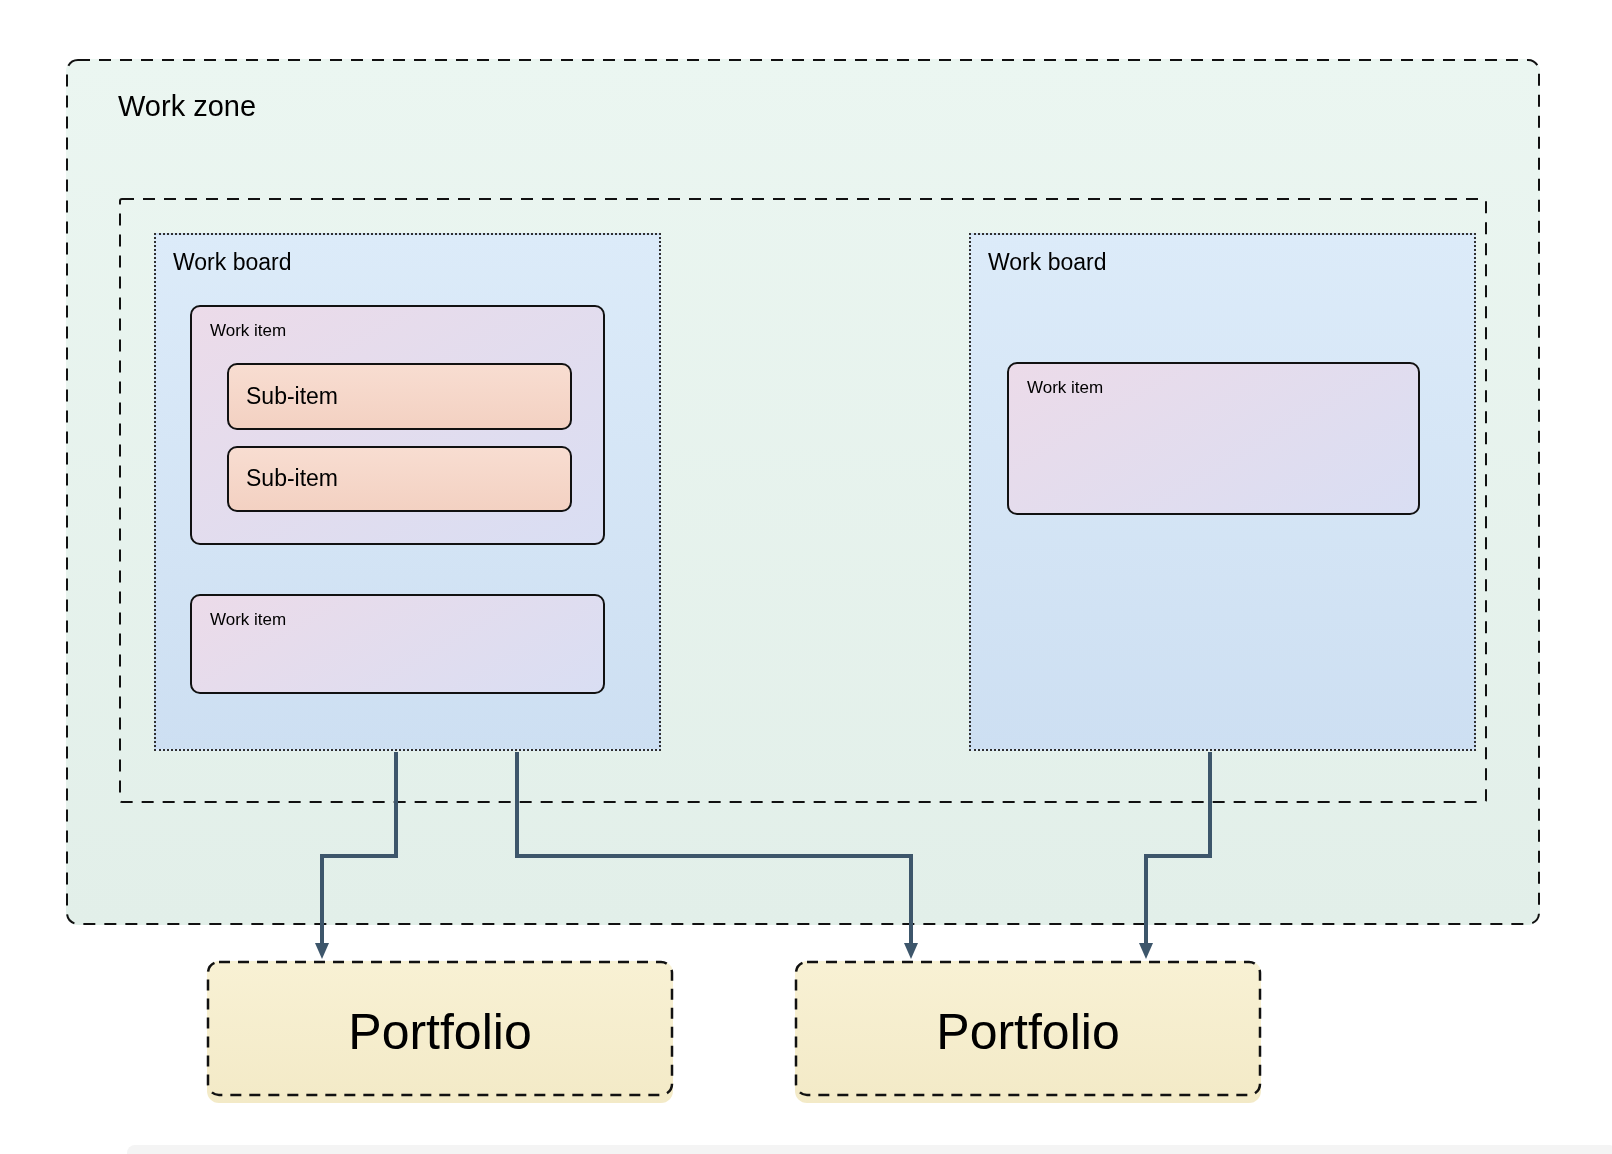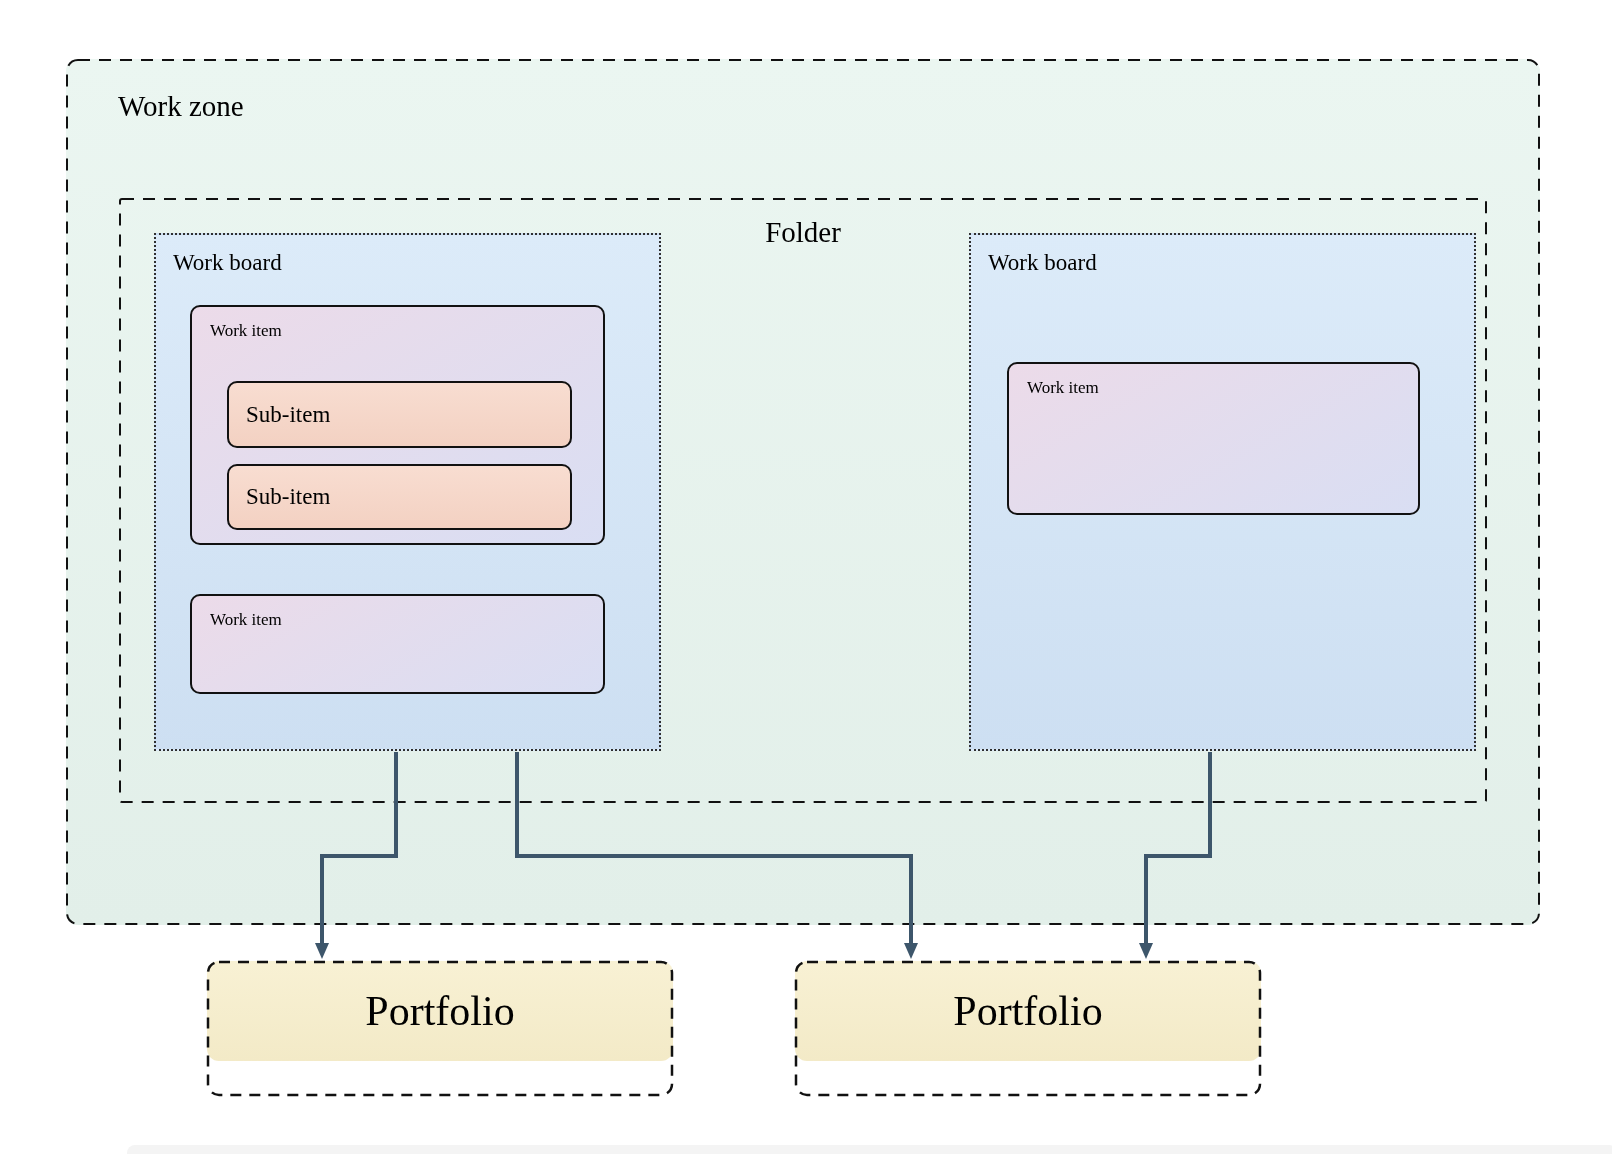--- a/index.html
+++ b/index.html
@@ -1,19 +1,19 @@
 <!DOCTYPE html>
 <html style="--zone-fill-top: #ebf6f1; --zone-fill-bottom: #e2efe9; --board-fill-top: #dcebf9; --board-fill-bottom: #cddff2; --item-fill-start: #ecdbe9; --item-fill-end: #d9def3; --sub-fill-top: #f8ddd1; --sub-fill-bottom: #f3d1c2; --portfolio-fill-top: #f8f1d4; --portfolio-fill-bottom: #f3eac7; --connector: #3d566b; --bottom-bar: #f4f4f4; --stroke: #111111;"><head>
 <meta charset="utf-8">
 <style>
   html,body{margin:0;padding:0;background:#ffffff;}
   .canvas{
     position:relative;width:1612px;height:1154px;overflow:hidden;
     background:#ffffff;
-    font-family:Liberation Serif, serif;
+    font-family:Liberation Sans, sans-serif;
     color:#000;
   }
   .abs{position:absolute;box-sizing:border-box;}
 
   
   .work-zone{
     left:66px;top:59px;width:1474px;height:866px;border-radius:12px;
     background:linear-gradient(180deg,var(--zone-fill-top,#ebf6f1),var(--zone-fill-bottom,#e2efe9));
   }
   .zone-label{left:52px;top:30px;font-size:29px;line-height:1.2;white-space:nowrap;}
@@ -39,30 +39,30 @@
   .item-top{left:34px;top:70px;width:415px;height:240px;}
   .item-bottom{left:34px;top:359px;width:415px;height:100px;}
   .item-right{left:36px;top:127px;width:413px;height:153px;}
   .item-label{left:18px;top:14px;font-size:17px;line-height:1.2;white-space:nowrap;}
 
   .sub-item{
     left:35px;width:345px;height:67px;
     border:2px solid #111;border-radius:10px;
     background:linear-gradient(180deg,var(--sub-fill-top,#f8ddd1),var(--sub-fill-bottom,#f3d1c2));
     display:flex;align-items:center;padding-left:17px;
-    font-size:23px;line-height:1.2;margin-top:18px;
+    font-size:23px;line-height:1.2;
   }
   .sub-1{top:56px;}
   .sub-2{top:139px;height:66px;}
 
   .portfolio{
-    top:961px;width:466px;height:100px;border-radius:12px;
+    top:961px;width:466px;height:142px;border-radius:12px;
     background:linear-gradient(180deg,var(--portfolio-fill-top,#f8f1d4),var(--portfolio-fill-bottom,#f3eac7));
     display:flex;align-items:center;justify-content:center;
-    font-size:42px;line-height:1.2;
+    font-size:50px;line-height:1.2;
   }
   .portfolio-left{left:207px;}
   .portfolio-right{left:795px;}
 
   .bottom-bar{
     left:127px;top:1145px;width:1490px;height:9px;
     background:var(--bottom-bar,#f4f4f4);
     border-radius:8px 8px 0 0;
   }
 
@@ -75,21 +75,20 @@
 </style>
 </head>
 <body>
 
 <div class="canvas">
 
   <div class="abs work-zone">
     <span class="abs zone-label">Work zone</span>
 
     <div class="abs folder">
-      <span class="abs folder-label">Folder</span>
 
       <div class="abs board board-left">
         <span class="abs board-label">Work board</span>
 
         <div class="abs work-item item-top">
           <span class="abs item-label">Work item</span>
           <div class="abs sub-item sub-1">
             <span>Sub-item</span>
           </div>
           <div class="abs sub-item sub-2">

